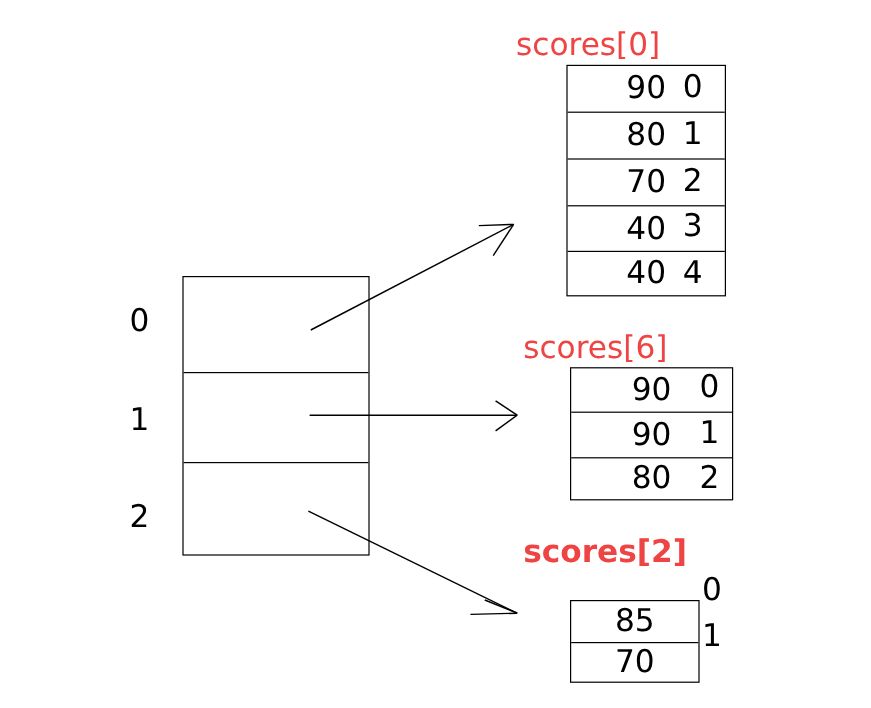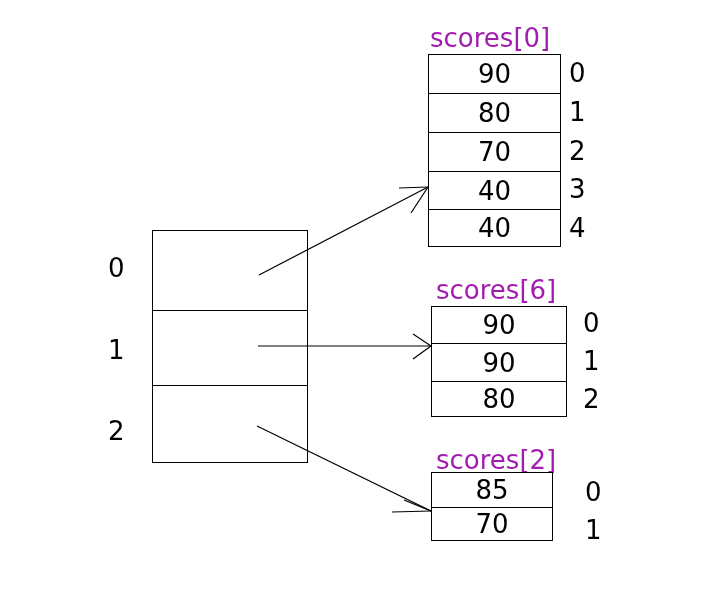--- a/index.html
+++ b/index.html
@@ -23,21 +23,21 @@
     font-size: 26px;
     line-height: 1;
     color: #000;
     white-space: nowrap;
     user-select: none;
   }
   .title {
     position: absolute;
     font-size: 26px;
     line-height: 1;
-    color: #a21caf;
+    color: #ef4444;
     white-space: nowrap;
   }
 
   
   .arr-box {
     position: absolute;
     border: 1px solid #000;
     box-sizing: border-box;
     background: transparent;
   }
@@ -49,20 +49,21 @@
     border-bottom: 1px solid #000;
   }
   .arr-cell.last { border-bottom: none; }
 
   
   .vbox {
     position: absolute;
     border: 1px solid #000;
     box-sizing: border-box;
     background: transparent;
+    margin-left: 44px;
   }
   .vcell {
     position: absolute;
     left: 0;
     right: 0;
     box-sizing: border-box;
     border-bottom: 1px solid #000;
     display: flex;
     align-items: center;
     justify-content: center;
@@ -123,23 +124,23 @@
   <div class="vbox" style="left:431px; top:306px; width:136px; height:111px;">
     <div class="vcell" style="top:0px; height:37px;">90</div>
     <div class="vcell" style="top:37px; height:38px;">90</div>
     <div class="vcell last" style="top:75px; height:34px;">80</div>
   </div>
 
   <div class="label" style="left:583px; top:310px;">0</div>
   <div class="label" style="left:583px; top:348px;">1</div>
   <div class="label" style="left:583px; top:386px;">2</div>
 
-  <div class="title" style="left:436px; top:447px;">scores[2]</div>
+  <div class="title" style="left:436px; top:447px;font-weight:bold;">scores[2]</div>
 
-  <div class="vbox" style="left:431px; top:472px; width:122px; height:69px;">
+  <div class="vbox" style="left:431px; top:500px; width:108px; height:69px;">
     <div class="vcell" style="top:0px; height:35px;">85</div>
     <div class="vcell last" style="top:35px; height:32px;">70</div>
   </div>
 
   <div class="label" style="left:585px; top:479px;">0</div>
   <div class="label" style="left:585px; top:517px;">1</div>
 
   <svg id="arrows" viewBox="0 0 726 590">
 
     <g>

